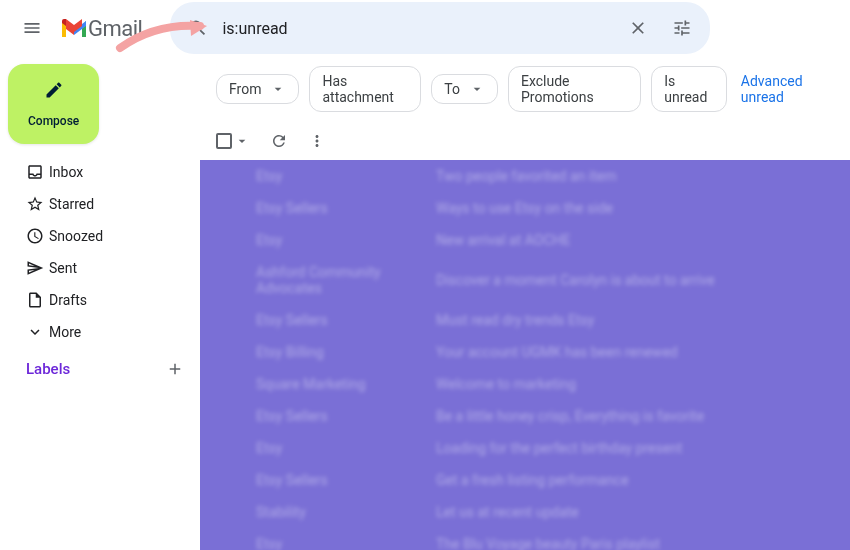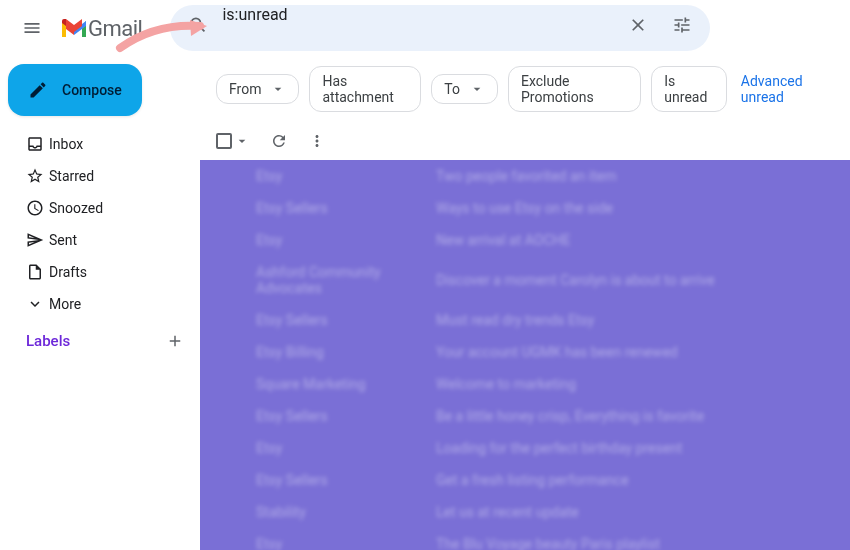--- a/index.html
+++ b/index.html
@@ -3,29 +3,29 @@
   <meta charset="utf-8">
   <style>
     * { margin: 0; padding: 0; box-sizing: border-box; font-family: 'Google Sans', Roboto, Arial, sans-serif; }
     body { width: 850px; height: 550px; background: #fff; overflow: hidden; position: relative; }
     
     .header { display: flex; align-items: center; height: 56px; padding: 0 12px; gap: 8px; }
     .menu-btn { width: 40px; height: 40px; border-radius: 50%; display: flex; align-items: center; justify-content: center; cursor: pointer; }
     .logo { display: flex; align-items: center; gap: 0; margin-right: 20px; }
     .logo-text { font-size: 22px; color: #5f6368; font-weight: 400; letter-spacing: -0.5px; }
     
-    .search-bar { flex: 1; max-width: 540px; height: 46px; background: #eaf1fb; border-radius: 24px; display: flex; align-items: flex-start; padding: 0 8px; gap: 4px; }
+    .search-bar { flex: 1; max-width: 540px; height: 52px; background: #eaf1fb; border-radius: 24px; display: flex; align-items: center; padding: 0 8px; gap: 4px; }
     .search-icon-wrap { width: 40px; height: 40px; display: flex; align-items: center; justify-content: center; cursor: pointer; }
     .search-input { flex: 1; border: none; background: transparent; font-size: 16px; color: #202124; outline: none; }
     .clear-btn, .tune-btn { width: 40px; height: 40px; display: flex; align-items: center; justify-content: center; cursor: pointer; border-radius: 50%; }
     
     .body-wrap { display: flex; height: calc(100% - 56px); }
     
     .sidebar { width: 200px; padding: 8px 0; }
-    .compose-btn { display: flex; align-items: center; gap: 14px; background: #0ea5e9; border: none; border-radius: 16px; padding: 16px 20px; margin: 0 8px 12px 8px; font-size: 14px; color: #001d35; cursor: pointer; font-weight: 500; box-shadow: 0 1px 3px rgba(0,0,0,0.1); }
+    .compose-btn { display: flex; align-items: center; gap: 14px; background: #bef264; border: none; border-radius: 16px; padding: 16px 20px; margin: 0 8px 12px 8px; font-size: 12px; color: #001d35; cursor: pointer; font-weight: 500; box-shadow: 0 1px 3px rgba(0,0,0,0.1); flex-direction: column; }
     .nav-item { display: flex; align-items: center; gap: 5px; padding: 6px 12px 6px 26px; border-radius: 0 16px 16px 0; cursor: pointer; font-size: 14px; color: #202124; height: 32px; }
     .labels-row { display: flex; align-items: center; justify-content: space-between; padding: 12px 16px 8px 26px; font-size: 15px; color: #6d28d9; font-weight: 500; }
     .add-label { cursor: pointer; color: #5f6368; }
     
     .main { flex: 1; display: flex; flex-direction: column; }
     .chips-row { display: flex; align-items: center; gap: 10px; padding: 10px 16px; }
     .chip { display: flex; align-items: center; gap: 9px; border: 1px solid #dadce0; background: #fff; border-radius: 12px; padding: 6px 12px; font-size: 14px; color: #3c4043; cursor: pointer; }
     .adv-search { color: #1a73e8; font-size: 14px; cursor: pointer; margin-left: 4px; }
     
     .toolbar { display: flex; align-items: center; gap: 20px; padding: 10px 16px; }

